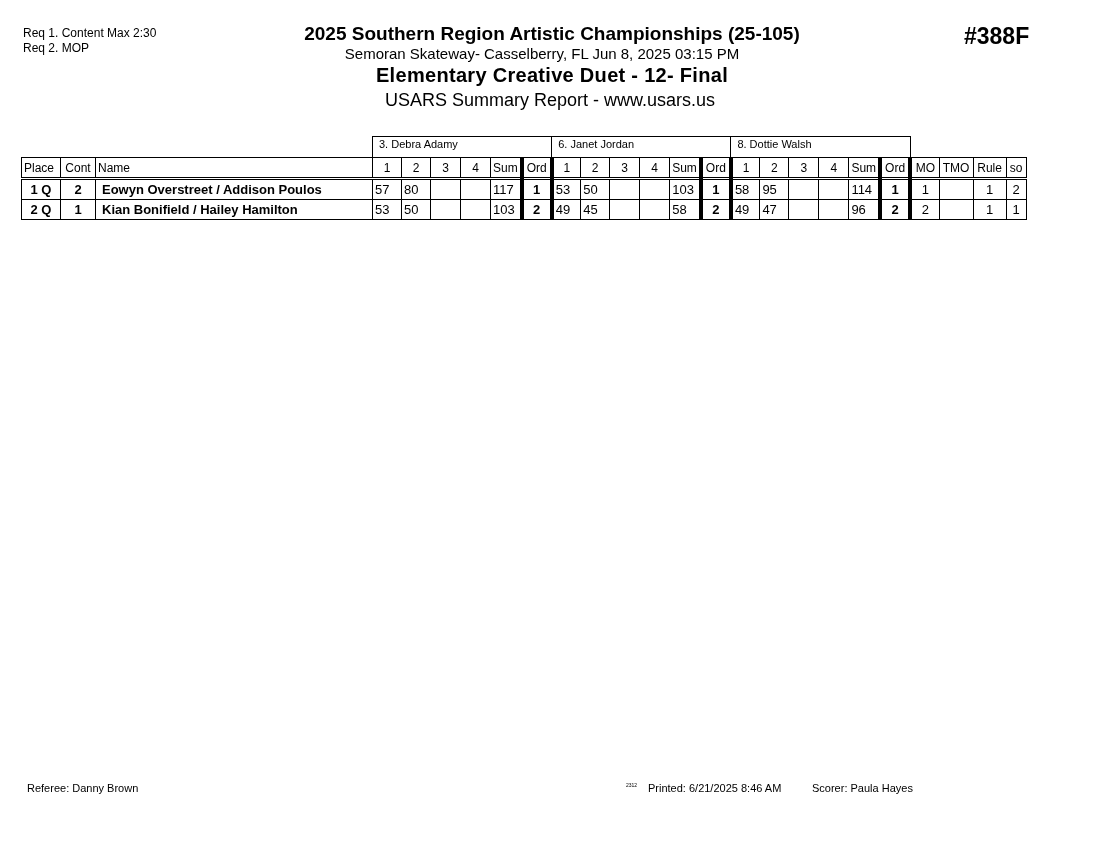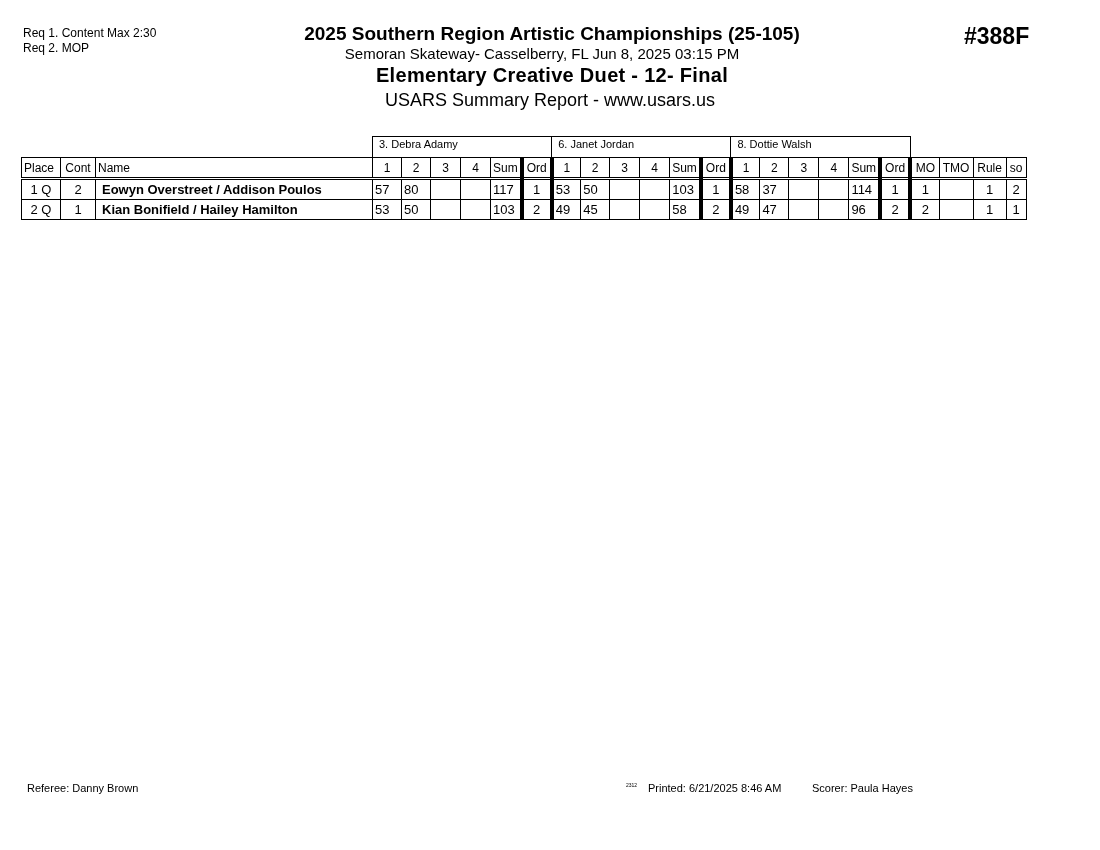--- a/index.html
+++ b/index.html
@@ -16,21 +16,21 @@
   table.grid { position:absolute; left:21px; top:136px; border-collapse:collapse; table-layout:fixed; font-size:12px; }
   table.grid td { padding:0 2px; height:19px; border:1px solid #000; white-space:nowrap; overflow:hidden; }
   table.grid tr.judges td { height:19px; }
   table.grid tr.judges td.blank { border:none; }
   table.grid tr.judges td.judge { border:1px solid #000; border-bottom:none; vertical-align:top; padding-left:6px; padding-top:1px; font-size:11px; }
   table.grid tr.head td { border-bottom:3px double #000; }
   table.grid tr.head td.c { text-align:center; }
   table.grid tr.data td { font-size:13px; }
   .c { text-align:center; }
   .r { }
-  .b { font-weight:normal; }
+  .b { font-weight:bold; }
   .thick-r { border-right:4px solid #000 !important; }
   .name { padding-left:6px !important; font-weight:bold; }
 
   .footer { top:782px; font-size:11px; }
   .tiny { font-size:5px; }
 </style>
 </head>
 <body>
 
 <div class="abs req" style="top:26px;">Req 1.  Content  Max 2:30</div>
@@ -120,21 +120,21 @@
     <td></td>
     <td class="r thick-r">117</td>
     <td class="c b thick-r">1</td>
     <td>53</td>
     <td>50</td>
     <td></td>
     <td></td>
     <td class="r thick-r">103</td>
     <td class="c b thick-r">1</td>
     <td>58</td>
-    <td>37</td>
+    <td>95</td>
     <td></td>
     <td></td>
     <td class="r thick-r">114</td>
     <td class="c b thick-r">1</td>
     <td class="c">1</td>
     <td class="c"></td>
     <td class="c">1</td>
     <td class="c">2</td>
   </tr>
 

